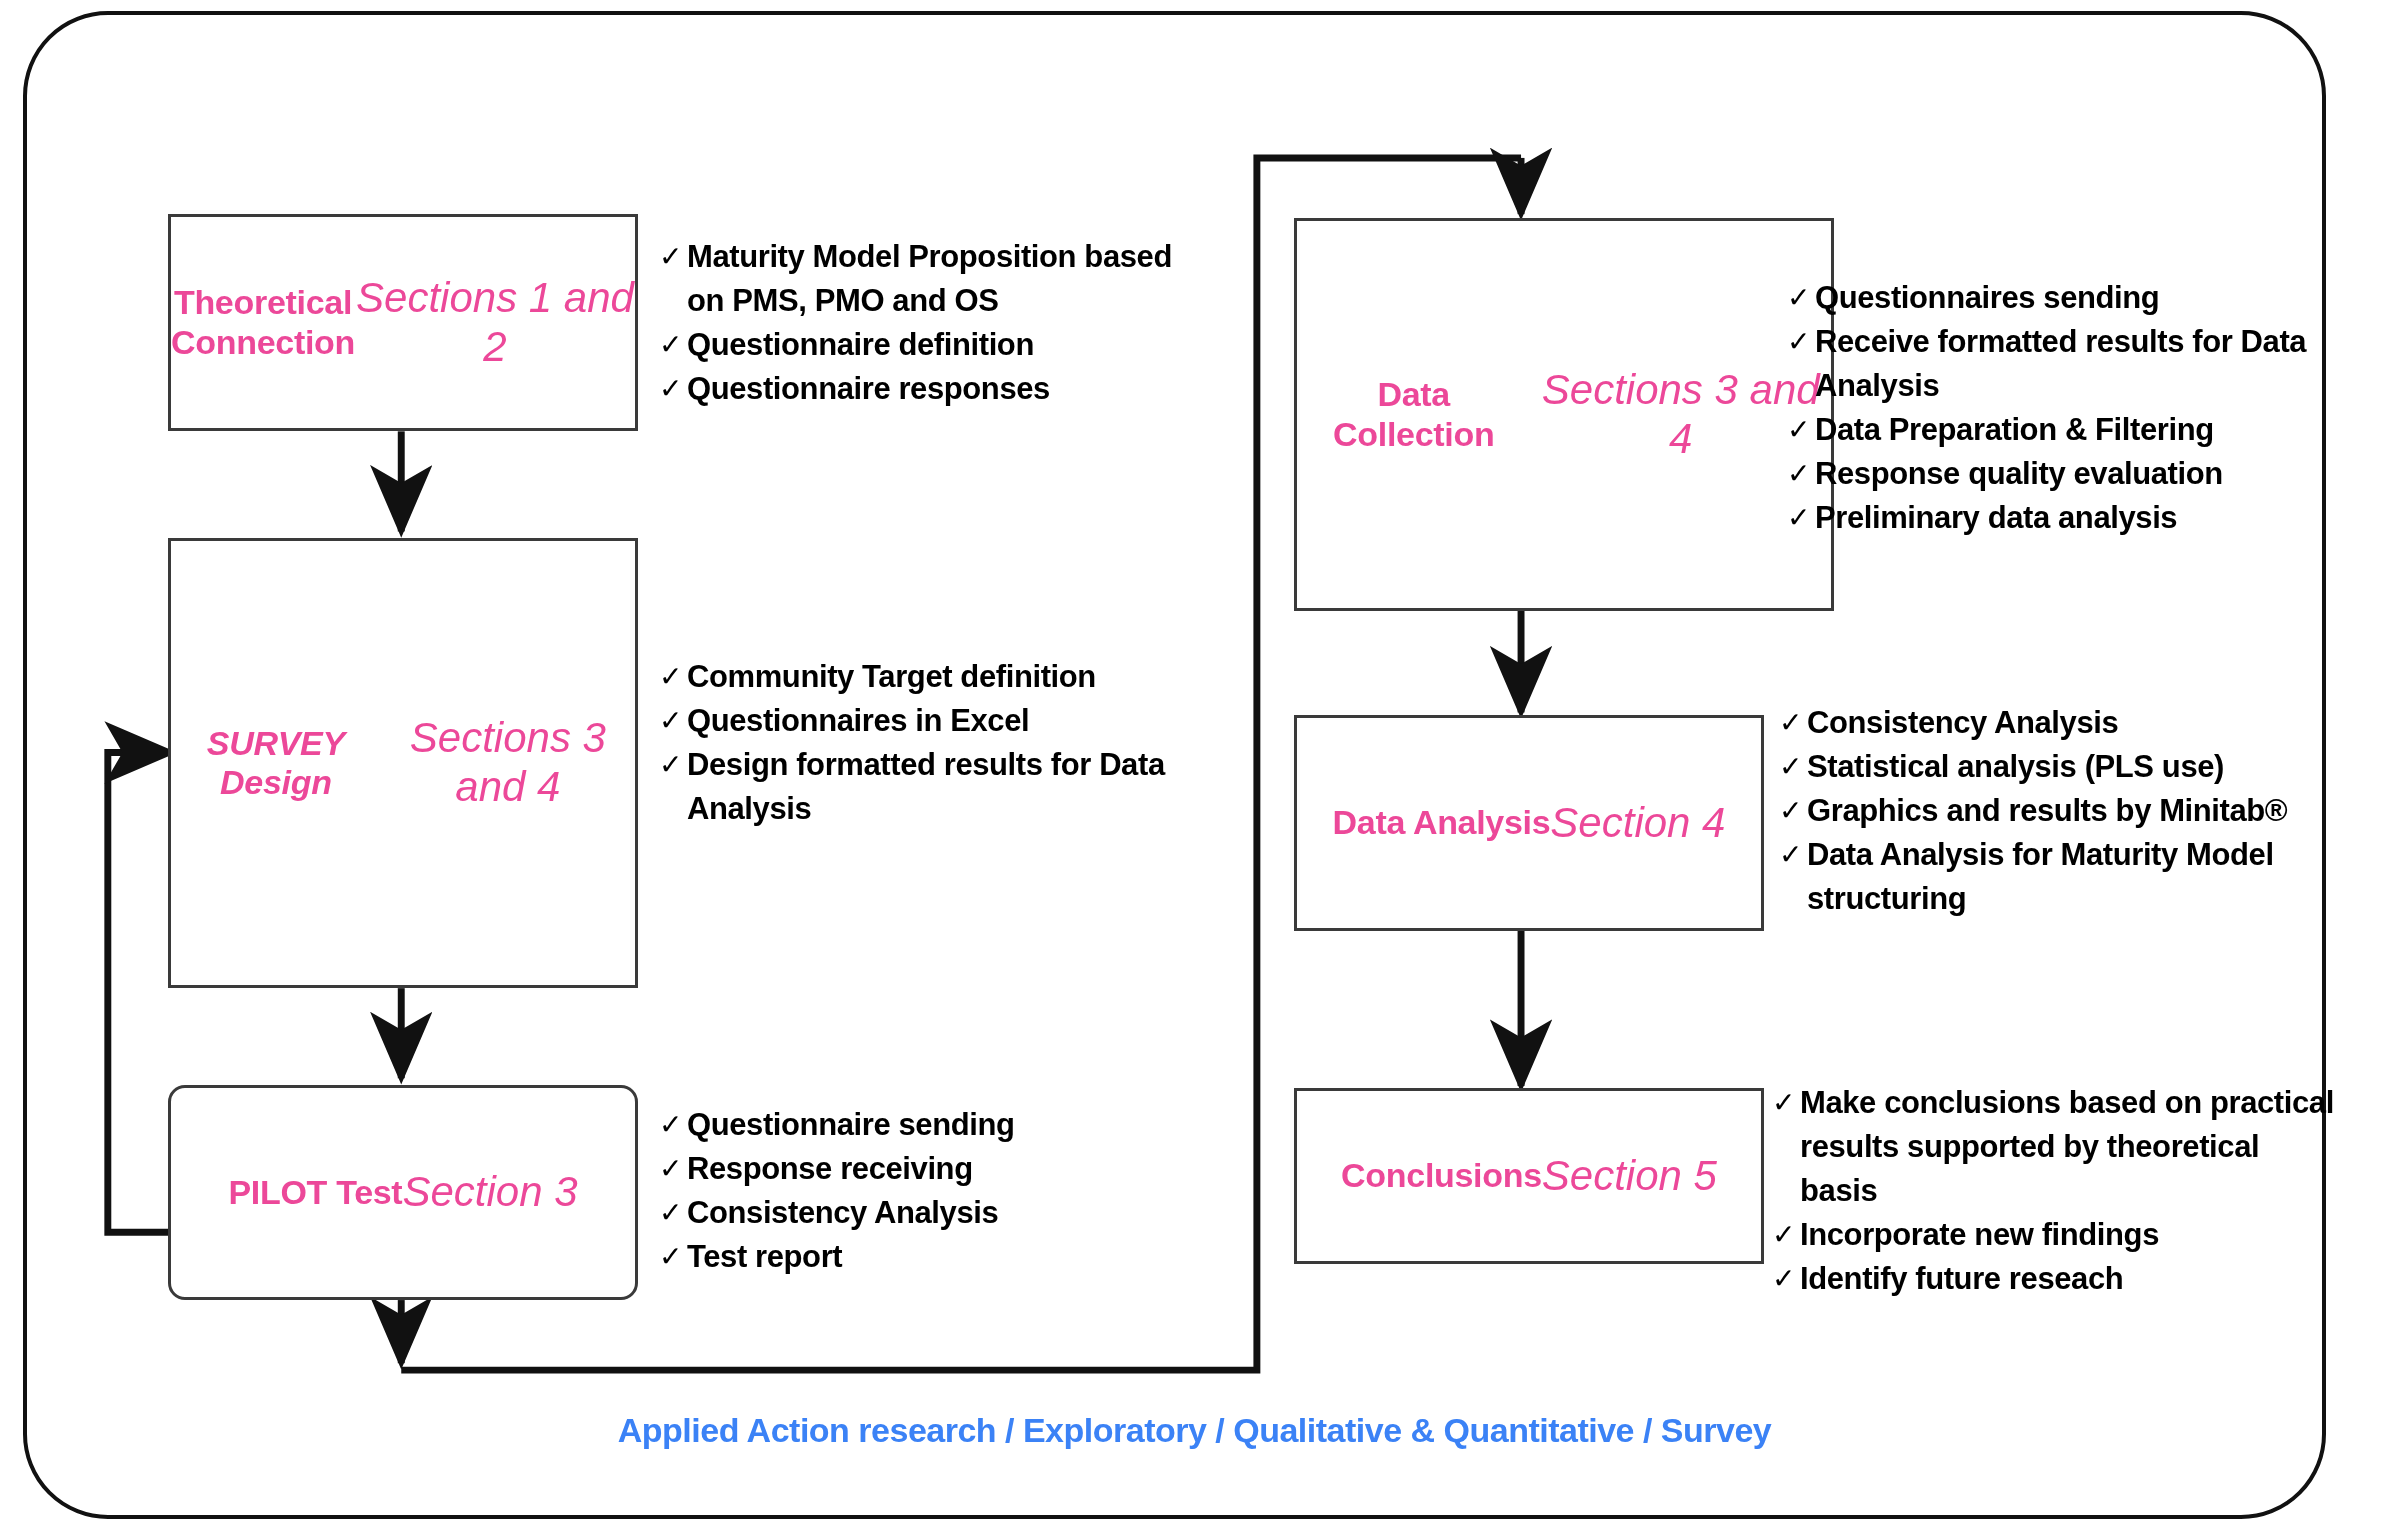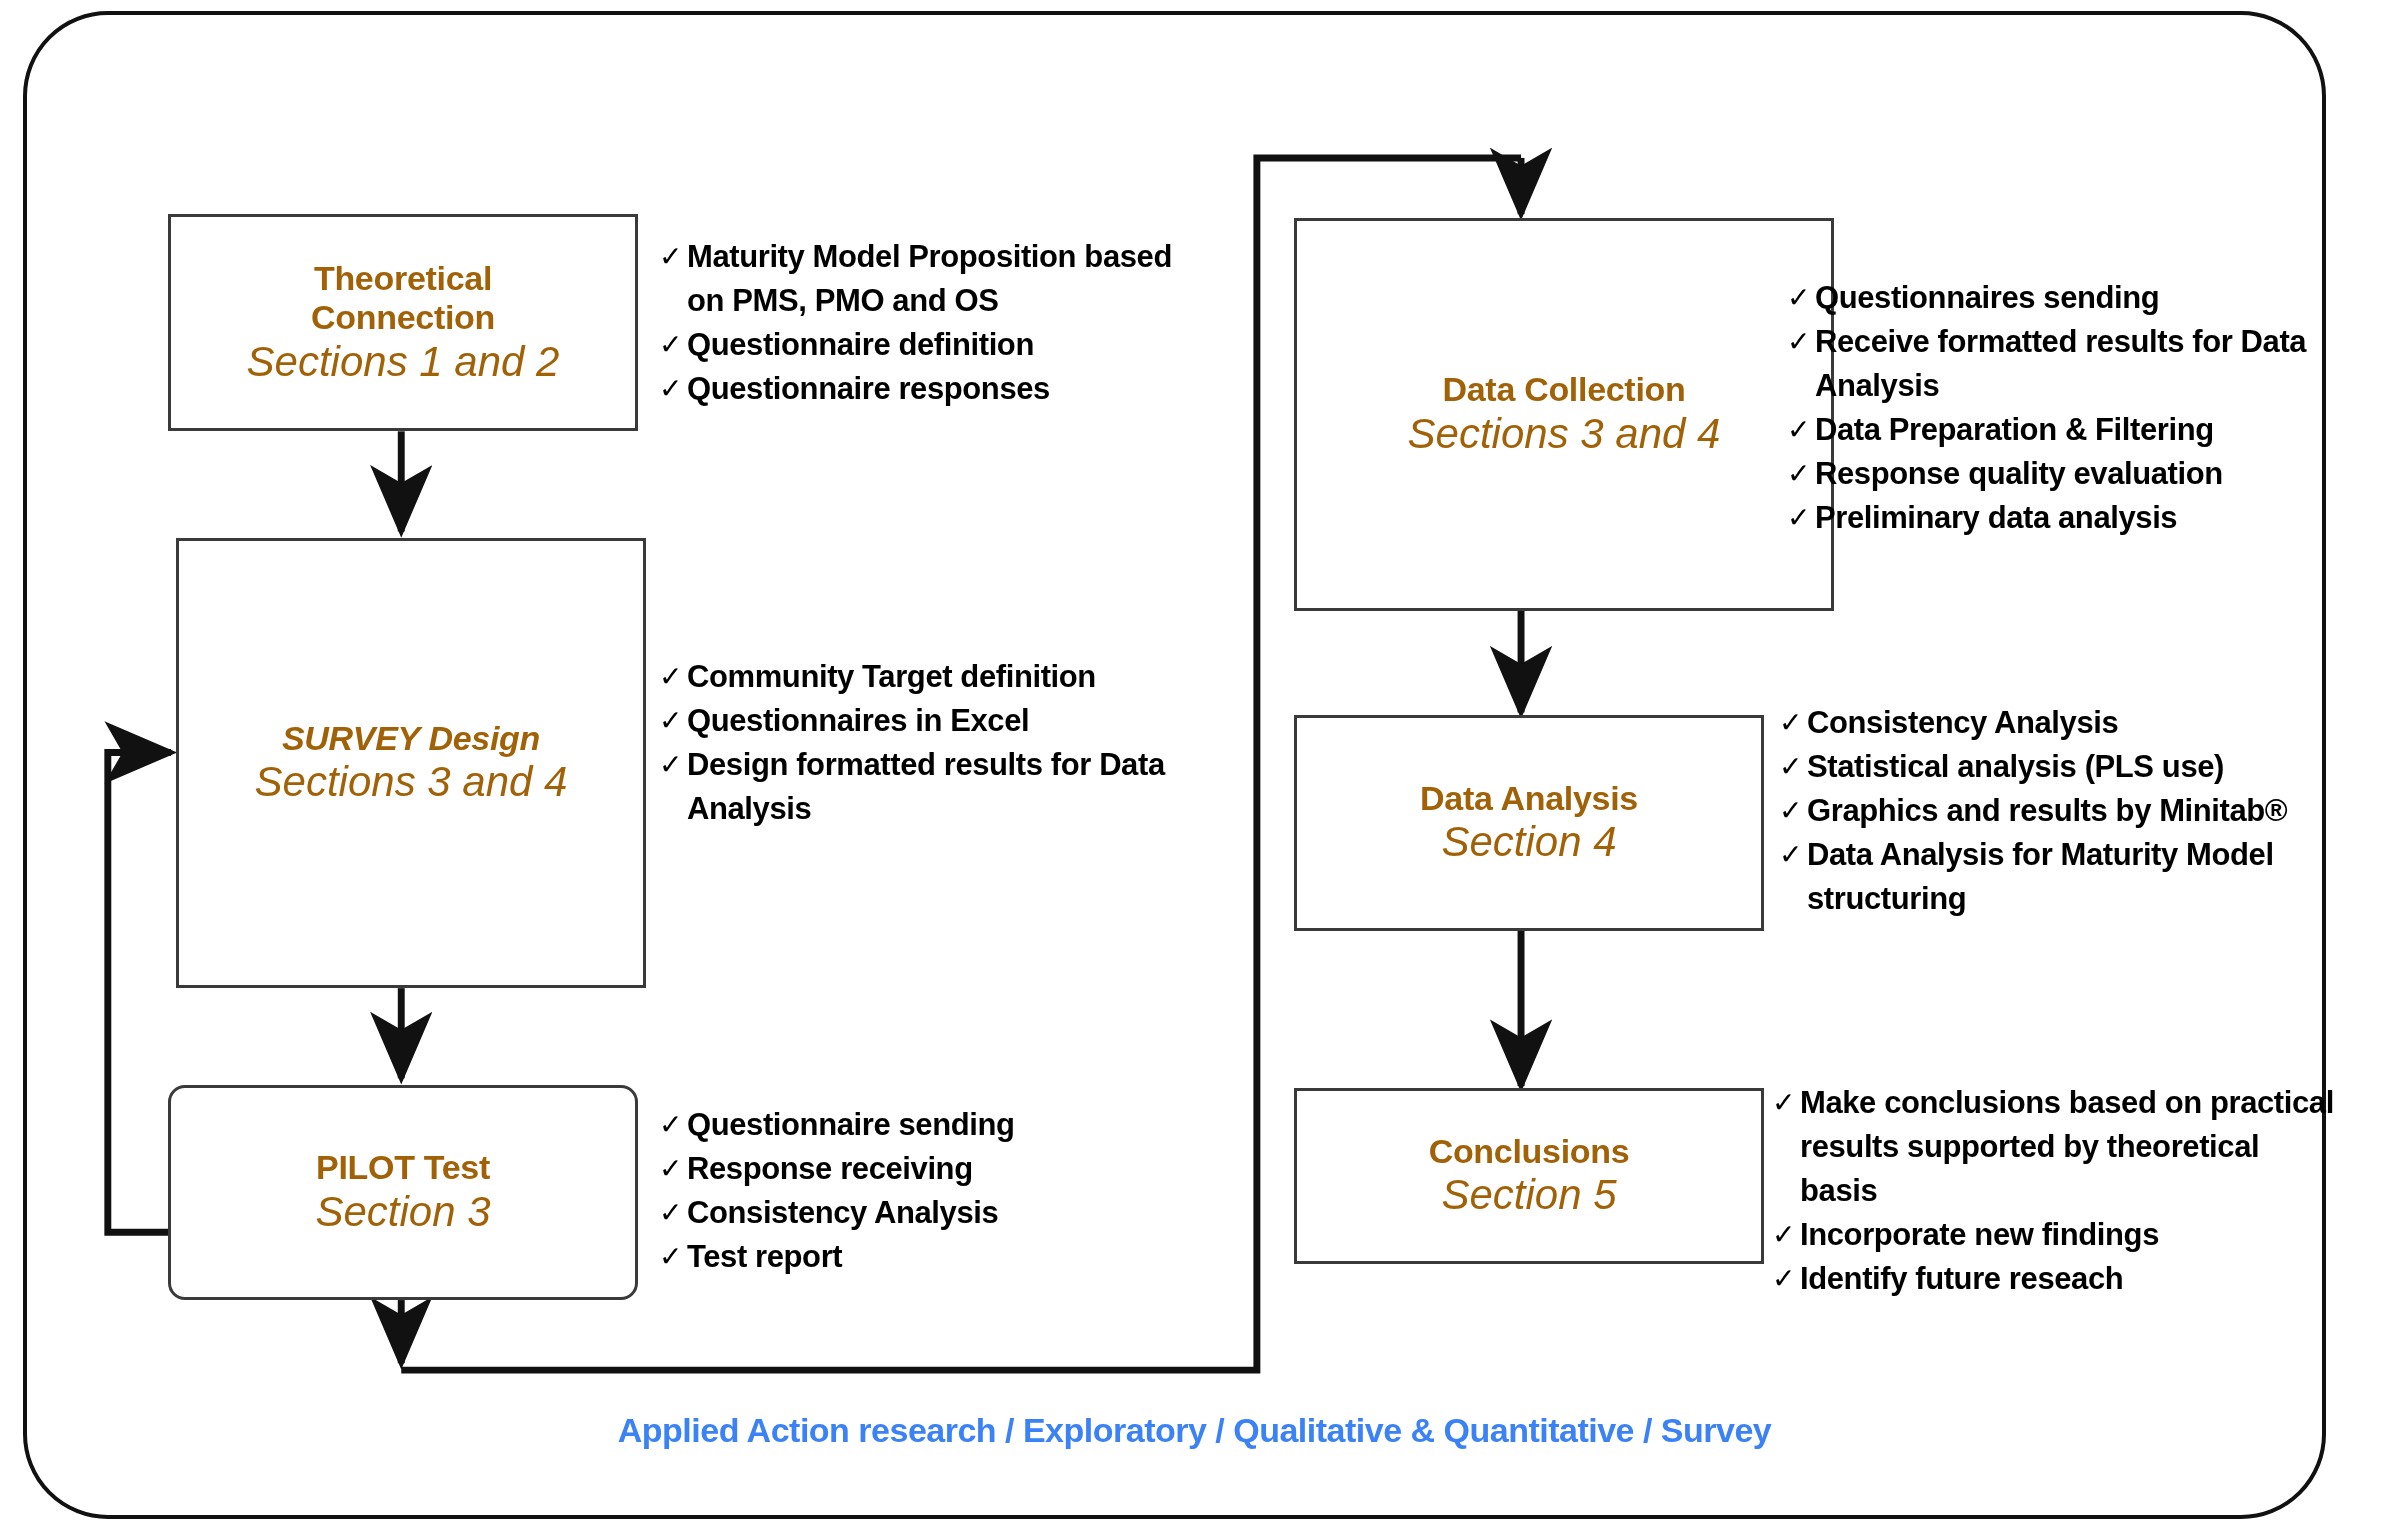--- a/index.html
+++ b/index.html
@@ -7,22 +7,22 @@
   #stage{position:relative;width:2389px;height:1535px;background:#fff;overflow:hidden;}
 
   #outer-frame{
     position:absolute;left:23px;top:10.8px;width:2303px;height:1508px;
     border:4.6px solid #111;border-radius:85px;box-sizing:border-box;background:transparent;
   }
 
   .node{
     position:absolute;box-sizing:border-box;
     border:3.1px solid #3a3a3a;background:#fff;
-    display:flex;flex-direction:column;align-items:center;justify-content:center;
-    text-align:center;color:#a16207;
+    display:flex;align-items:center;justify-content:center;
+    text-align:center;color:#ec4899;
   }
   .node .title{font-weight:bold;font-size:34px;line-height:1.16;letter-spacing:-0.3px;}
   .node .title.italic{font-style:italic;}
   .node .sub{font-style:italic;font-size:42px;line-height:1.16;font-weight:normal;}
 
   .bullets{position:absolute;color:#000;}
   .bullets .bl{
     display:flex;align-items:flex-start;
     font-weight:bold;font-size:31px;line-height:1.42;letter-spacing:-0.4px;
   }
@@ -70,21 +70,21 @@
   </svg>
 
   <div class="node" style="left:168px;top:214px;width:470px;height:217px;">
     <div class="title">
       <span>Theoretical</span><br>
       <span>Connection</span>
     </div>
     <div class="sub">Sections 1 and 2</div>
   </div>
 
-  <div class="node" style="left:168px;top:538px;width:470px;height:450px;margin-left:8px;">
+  <div class="node" style="left:168px;top:538px;width:470px;height:450px;">
     <div class="title italic">SURVEY Design</div>
     <div class="sub">Sections 3 and 4</div>
   </div>
 
   <div class="node" style="left:168px;top:1085px;width:470px;height:215px;border-radius:17px;">
     <div class="title">PILOT Test</div>
     <div class="sub">Section 3</div>
   </div>
 
   <div class="node" style="left:1294px;top:218px;width:540px;height:393px;">

